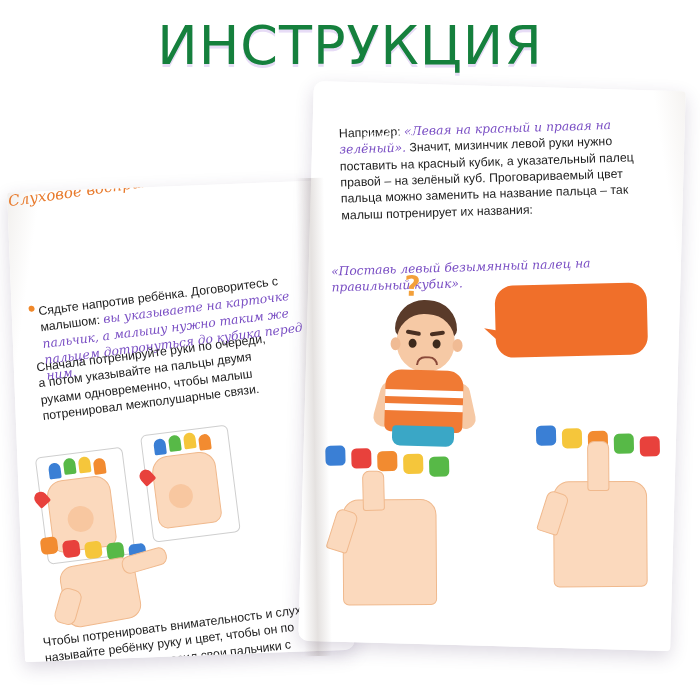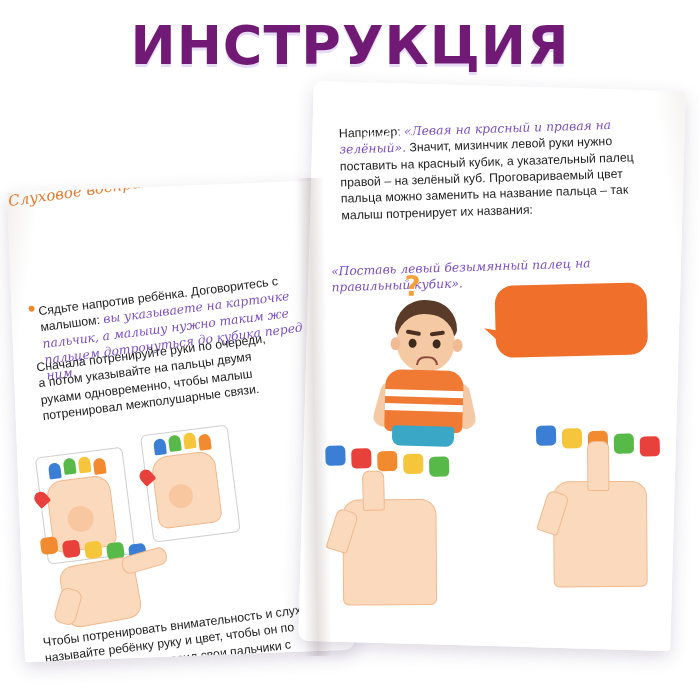--- a/index.html
+++ b/index.html
@@ -22,24 +22,24 @@
   }
 
   
   #title {
     position: absolute;
     top: 14px;
     left: 0;
     width: 700px;
     text-align: center;
     font-family: "DejaVu Sans", sans-serif;
-    font-weight: bold;
+    font-weight: normal;
     font-size: 54px;
     letter-spacing: 1px;
-    color: #701a75;
+    color: #15803d;
     text-shadow: 0 3px 0 #e7dcf6;
   }
 
   
   #booklet {
     position: absolute;
     left: 10px;
     top: 86px;
     width: 680px;
     height: 600px;

